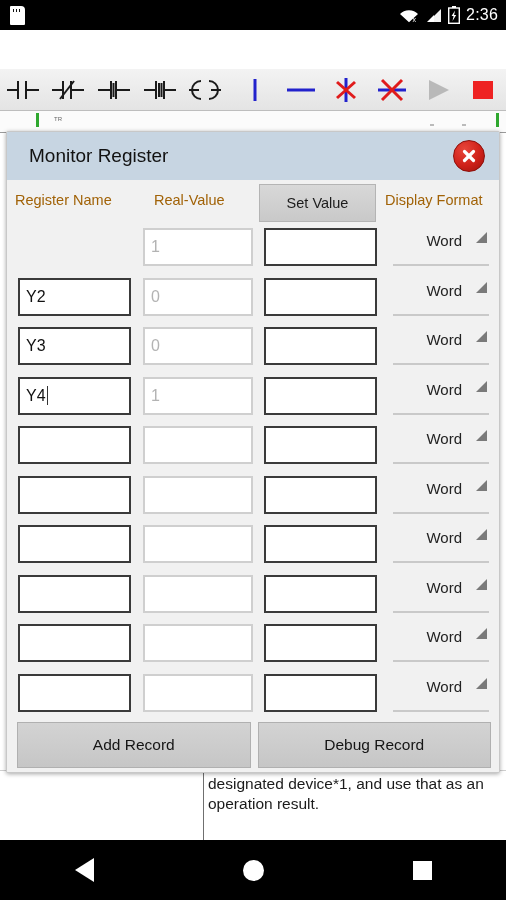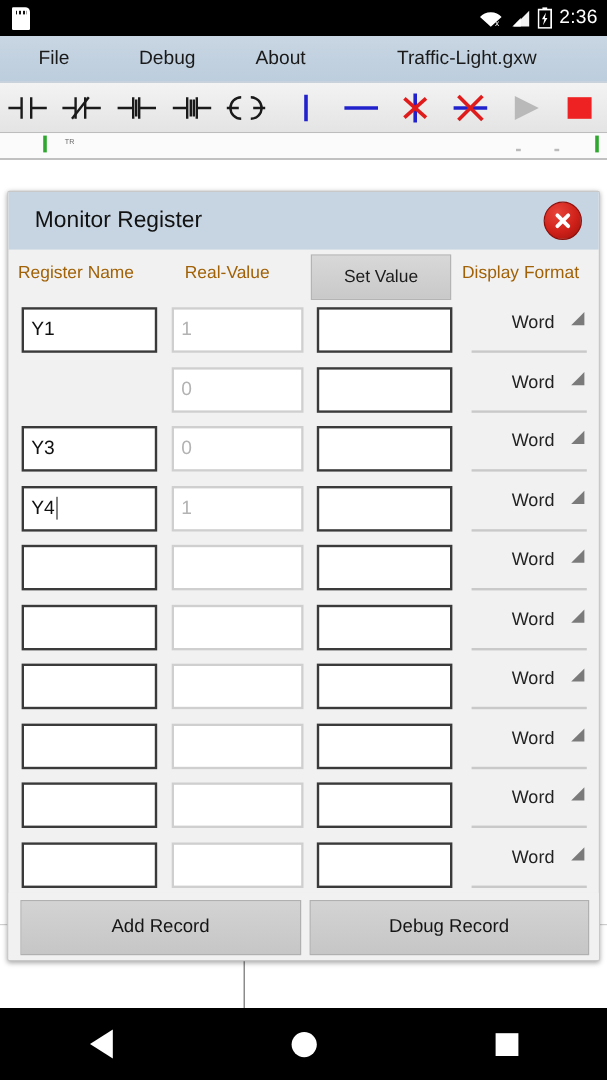--- a/index.html
+++ b/index.html
@@ -97,21 +97,20 @@
   }
 
   
   .dialog {
     position: absolute; left: 6px; top: 131px; width: 494px; height: 642px;
     background: #f1f1f1;
     border: 1px solid #c8c8c8;
     border-radius: 2px;
     box-shadow: 0 1px 4px rgba(0,0,0,.35);
     overflow: hidden;
-    margin-top: 28px;
   }
   .dlg-header {
     position: relative; height: 48px;
     background: #c7d5e2;
     display: flex; align-items: center;
   }
   .dlg-title {
     margin-left: 22px; font-size: 19px; color: #121212;
   }
   .dlg-close {
@@ -239,26 +238,20 @@
         <svg width="12" height="18" viewBox="0 0 12 18">
           <rect x="4" y="0" width="4" height="2" fill="#fff"></rect>
           <rect x="0.7" y="2" width="10.6" height="15.3" fill="none" stroke="#fff" stroke-width="1.4"></rect>
           <polygon points="7,4.5 3.6,10 5.6,10 4.5,15 8.2,9 6.1,9" fill="#fff"></polygon>
         </svg>
       </span>
       <span class="sb-time">2:36</span>
     </div>
   </div>
 
-  <div class="menubar">
-    <div class="menu-item menu-file">File</div>
-    <div class="menu-item menu-debug">Debug</div>
-    <div class="menu-item menu-about">About</div>
-    <div class="menu-item menu-title">Traffic-Light.gxw</div>
-  </div>
 
   <div class="toolbar">
 
     <div class="tb-btn">
       <svg width="34" height="24" viewBox="0 0 34 24">
         <line x1="1" y1="12" x2="12" y2="12" stroke="#1a1a1a" stroke-width="2"></line>
         <line x1="12" y1="3" x2="12" y2="21" stroke="#1a1a1a" stroke-width="2"></line>
         <line x1="20" y1="3" x2="20" y2="21" stroke="#1a1a1a" stroke-width="2"></line>
         <line x1="20" y1="12" x2="33" y2="12" stroke="#1a1a1a" stroke-width="2"></line>
       </svg>
@@ -351,20 +344,21 @@
     <div class="rail l"></div>
     <div class="rail r"></div>
     <div class="rung-label">TR</div>
     <div class="rung-dot" style="left:430px;"></div>
     <div class="rung-dot" style="left:462px;"></div>
   </div>
 
   <div class="bg-doc">
     <div class="hline"></div>
     <div class="vline"></div>
+    <div class="txt">designated device*1, and use that as an operation result.</div>
   </div>
 
   <div class="dialog">
 
     <div class="dlg-header">
       <div class="dlg-title">Monitor Register</div>
       <div class="dlg-close">
         <svg width="18" height="18" viewBox="0 0 18 18">
           <line x1="4.5" y1="4.5" x2="13.5" y2="13.5" stroke="#fff" stroke-width="3.2" stroke-linecap="round"></line>
           <line x1="13.5" y1="4.5" x2="4.5" y2="13.5" stroke="#fff" stroke-width="3.2" stroke-linecap="round"></line>
@@ -377,31 +371,31 @@
       <div class="col-head">
         <div class="ch ch-name">Register Name</div>
         <div class="ch ch-real">Real-Value</div>
         <div class="setvalue-btn">Set Value</div>
         <div class="ch ch-disp">Display Format</div>
       </div>
 
       <div class="rows-viewport">
         <div class="rows" id="rows-container">
             <div class="row">
-              <div class="cell-name">
-                <span>Y1</span>
-              </div>
               <div class="cell-real">1</div>
               <div class="cell-set"></div>
               <div class="cell-disp">
                 <span class="disp-label">Word</span>
                 <span class="disp-arrow"></span>
               </div>
             </div>
             <div class="row">
+              <div class="cell-name">
+                <span>Y2</span>
+              </div>
               <div class="cell-real">0</div>
               <div class="cell-set"></div>
               <div class="cell-disp">
                 <span class="disp-label">Word</span>
                 <span class="disp-arrow"></span>
               </div>
             </div>
             <div class="row">
               <div class="cell-name">
                 <span>Y3</span>

